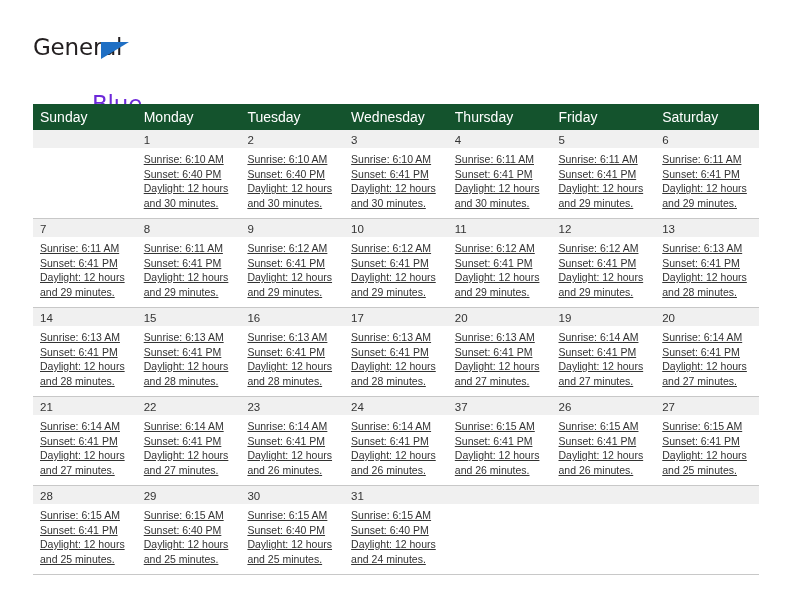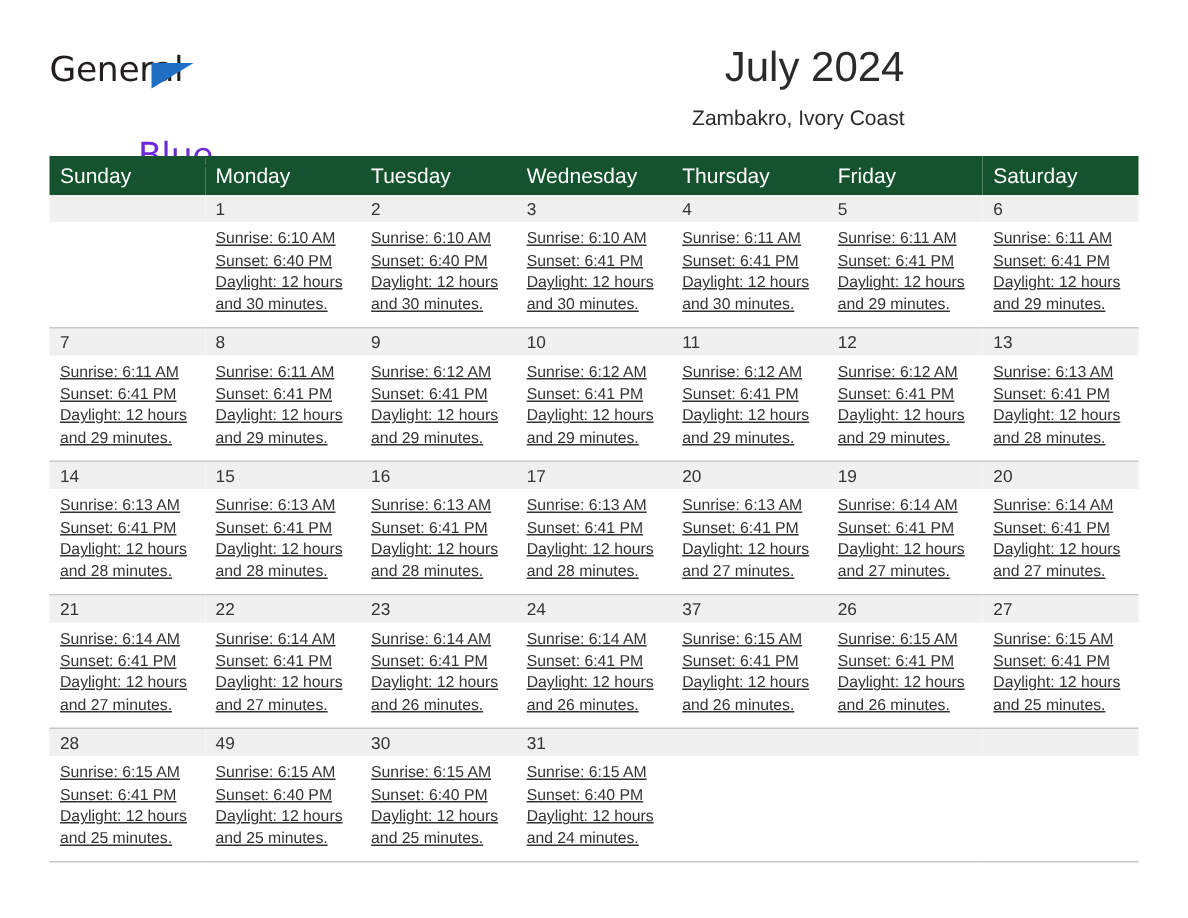--- a/index.html
+++ b/index.html
@@ -150,24 +150,20 @@
 <div class="page">
 
   <div class="top">
 
     <div class="logo">
       <span class="logo-general">General</span>
       <span class="logo-triangle"></span>
       <span class="logo-blue">Blue</span>
     </div>
 
-    <div class="title-block">
-      <div class="cal-title">July 2024</div>
-      <div class="cal-subtitle">Zambakro, Ivory Coast</div>
-    </div>
 
   </div>
 
   <div class="calendar">
     <table class="cal">
       <thead>
         <tr>
           <th>Sunday</th>
           <th>Monday</th>
           <th>Tuesday</th>
@@ -408,21 +404,21 @@
           <tr>
             <td>
               <div class="daynum-band">28</div>
               <div class="cell-body">
                 <div>Sunrise: 6:15 AM</div>
                 <div>Sunset: 6:41 PM</div>
                 <div class="daylight">Daylight: 12 hours and 25 minutes.</div>
               </div>
             </td>
             <td>
-              <div class="daynum-band">49</div>
+              <div class="daynum-band">29</div>
               <div class="cell-body">
                 <div>Sunrise: 6:15 AM</div>
                 <div>Sunset: 6:40 PM</div>
                 <div class="daylight">Daylight: 12 hours and 25 minutes.</div>
               </div>
             </td>
             <td>
               <div class="daynum-band">30</div>
               <div class="cell-body">
                 <div>Sunrise: 6:15 AM</div>

